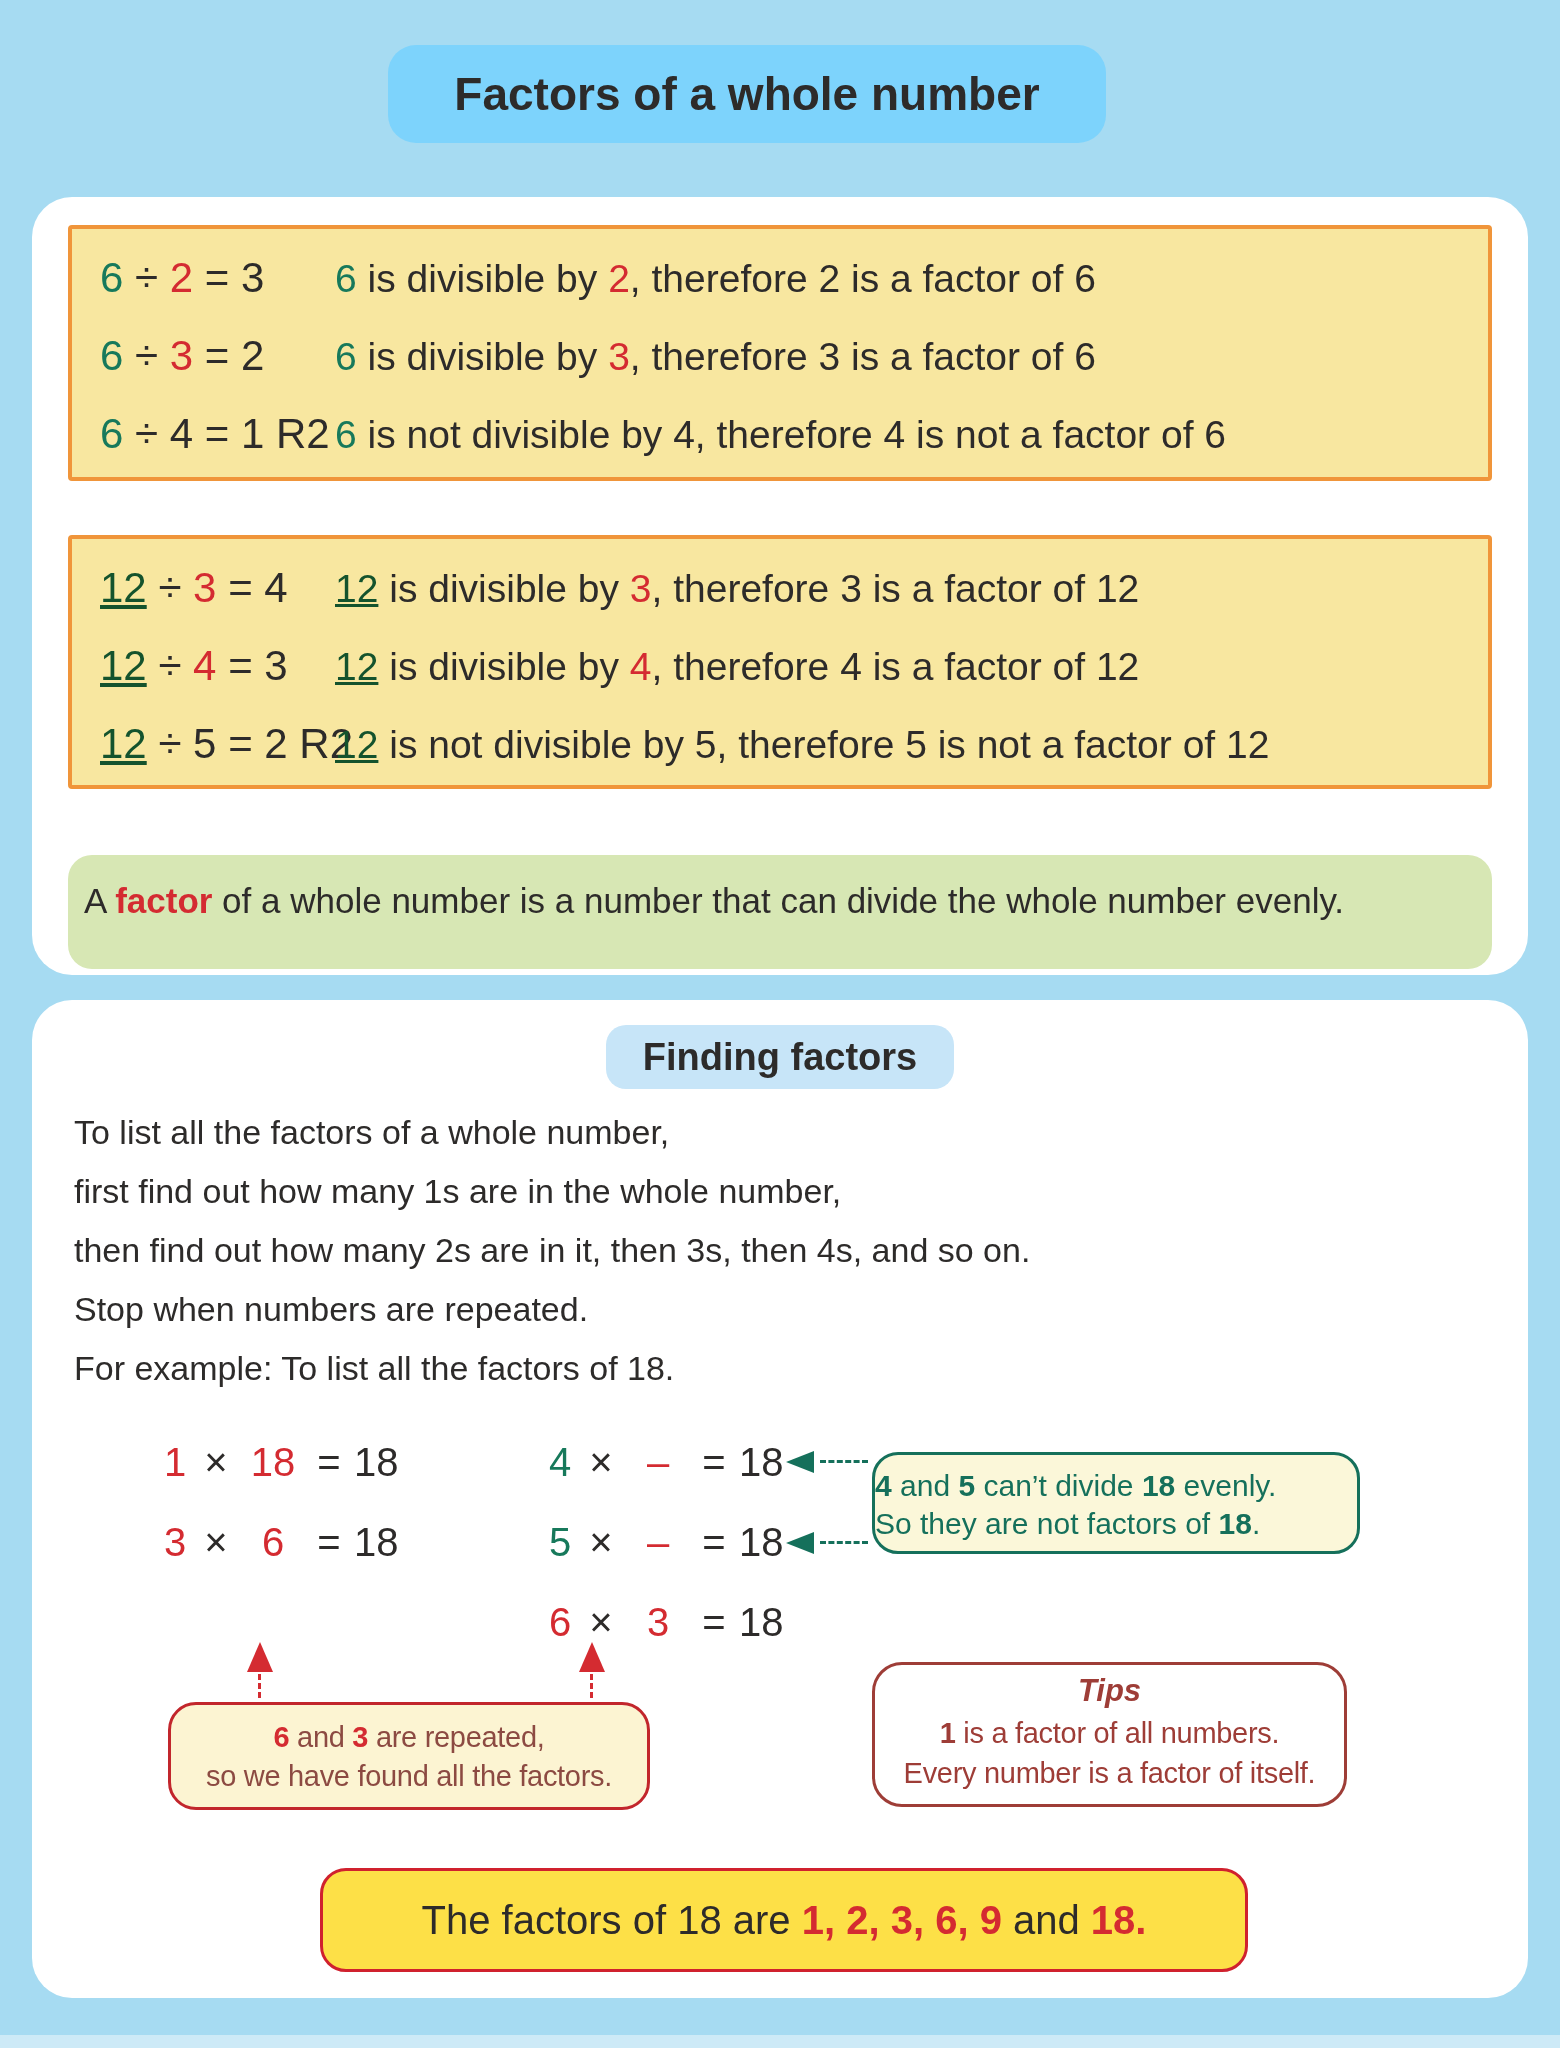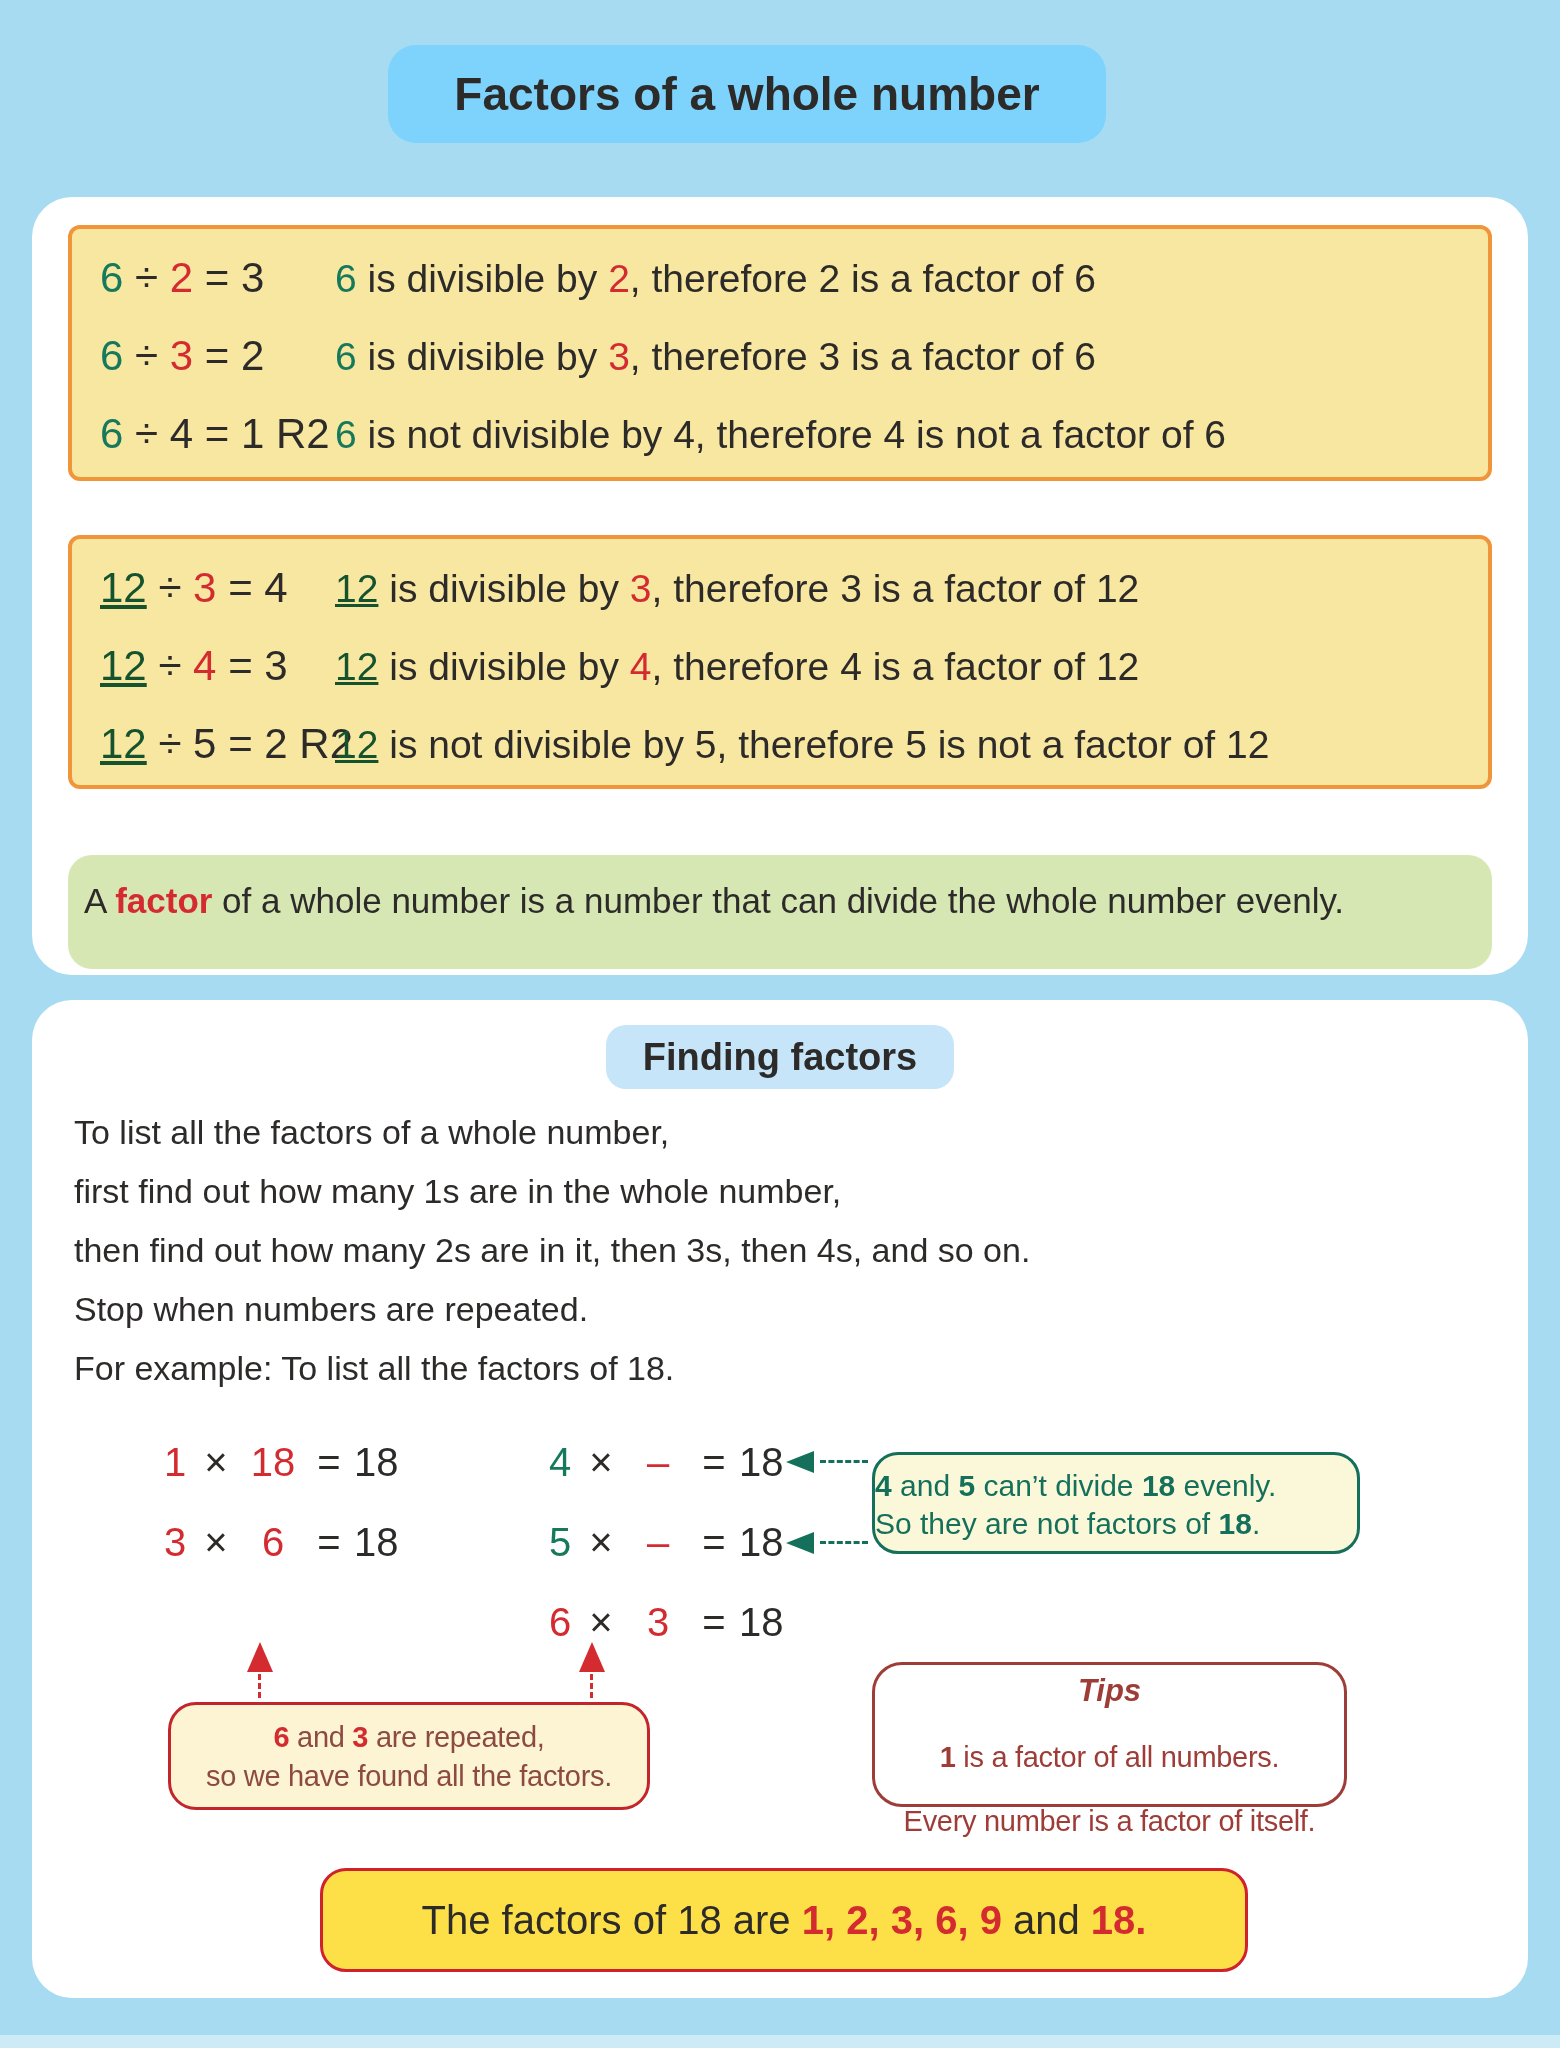--- a/index.html
+++ b/index.html
@@ -18,21 +18,21 @@
   .tip{color:#9e3d37;}
   .tipb{color:#9e3d37;font-weight:bold;}
 
   .title-pill{position:absolute;left:388px;top:45px;width:718px;height:98px;background:#7dd3fc;
               border-radius:28px;text-align:center;line-height:98px;font-size:46px;font-weight:bold;}
   .card{position:absolute;left:32px;width:1496px;background:#ffffff;border-radius:40px;}
   .card1{top:197px;height:778px;}
   .card2{top:1000px;height:998px;}
 
   .ybox{position:absolute;left:36px;width:1424px;background:#f8e7a0;border:4px solid #f0953a;
-        border-radius:12px;box-sizing:border-box;padding-top:10px;}
+        border-radius:4px;box-sizing:border-box;padding-top:10px;}
   .boxA{top:28px;height:256px;}
   .boxB{top:338px;height:254px;}
   .divrow{height:78px;line-height:78px;padding-left:28px;white-space:nowrap;}
   .div-eq{display:inline-block;width:235px;font-size:42px;}
   .div-sent{font-size:39px;}
 
   .defbox{position:absolute;left:36px;top:658px;width:1424px;height:114px;background:#d7e7b4;
           border-radius:24px;line-height:92px;font-size:35px;padding-left:16px;box-sizing:border-box;white-space:nowrap;}
 
   .pill{position:absolute;left:50%;transform:translateX(-50%);top:25px;width:348px;height:64px;
@@ -66,21 +66,21 @@
 
   .note-green{position:absolute;left:840px;top:452px;width:488px;height:102px;background:#fbf7d9;
               border:3px solid #15705b;border-radius:26px;box-sizing:border-box;text-align:left;
               font-size:30px;line-height:38px;padding-top:12px;}
   .note-red{position:absolute;left:136px;top:702px;width:482px;height:108px;background:#fcf4d2;
             border:3px solid #c2262c;border-radius:28px;box-sizing:border-box;text-align:center;
             font-size:29px;line-height:39px;padding-top:13px;letter-spacing:-0.3px;}
   .tipsbox{position:absolute;left:840px;top:662px;width:475px;height:145px;background:#ffffff;
            border:3px solid #9e3d37;border-radius:30px;box-sizing:border-box;text-align:center;}
   .tips-title{font-size:31px;font-weight:bold;color:#9e3d37;line-height:44px;padding-top:4px;font-style:italic;}
-  .tips-line{font-size:29px;line-height:40px;letter-spacing:-0.3px;margin-top:24px;}
+  .tips-line{font-size:29px;line-height:40px;letter-spacing:-0.3px;}
 
   .conclusion{position:absolute;left:288px;top:868px;width:928px;height:104px;background:#fde047;
               border:3px solid #d0212e;border-radius:26px;box-sizing:border-box;text-align:center;
               font-size:40px;line-height:98px;white-space:nowrap;}
 
   .bottom-strip{position:absolute;left:0;bottom:0;width:100%;height:13px;background:#cdeaf7;}
 </style>
 </head>
 <body>
 

